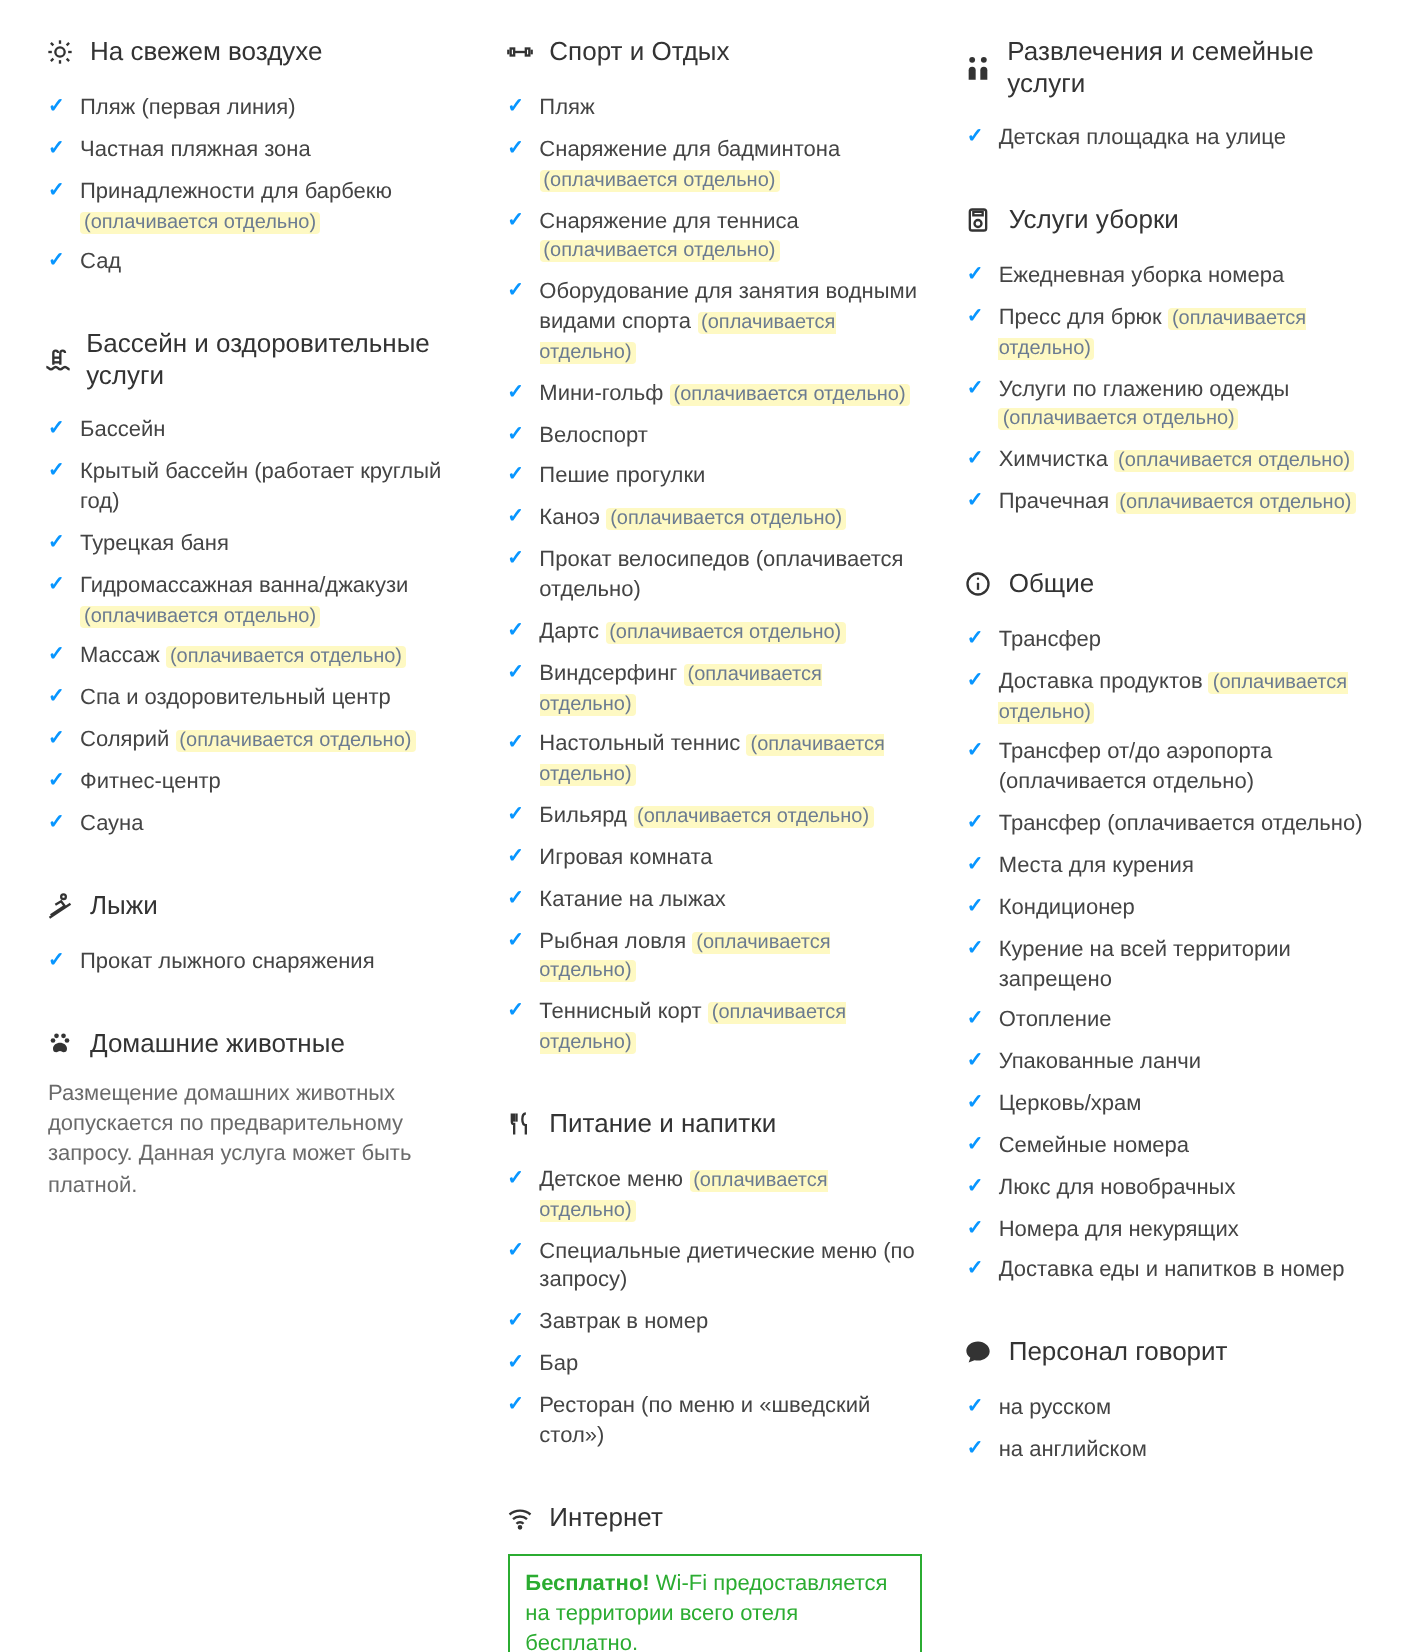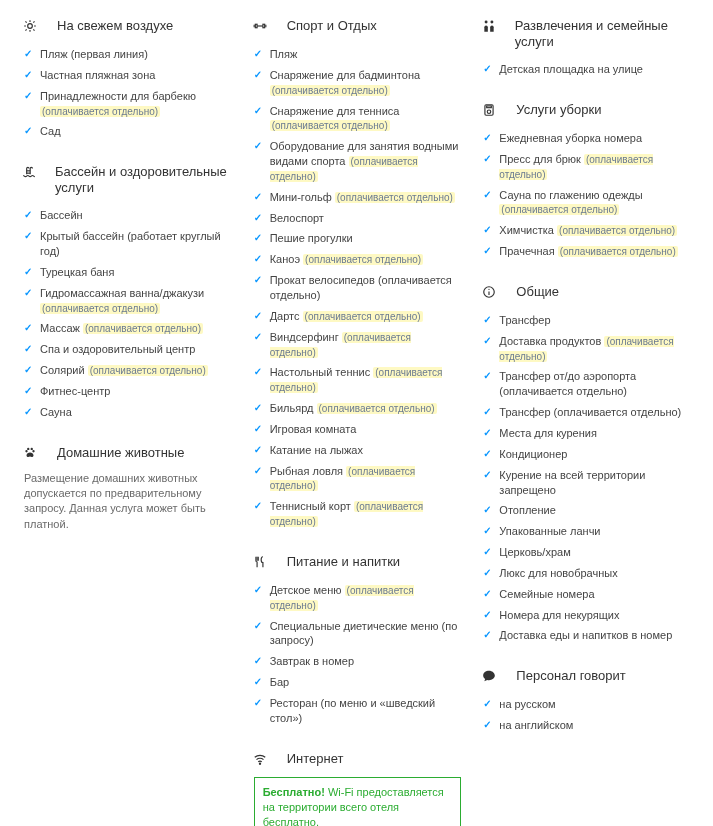--- a/index.html
+++ b/index.html
@@ -17,22 +17,22 @@
   }
   .col {
     flex: 1;
     padding: 0 10px;
   }
   .section {
     margin-bottom: 22px;
   }
   .section-header {
     display: flex;
-    align-items: flex-start;
-    gap: 19px;
+    align-items: center;
+    gap: 7px;
     margin-bottom: 10px;
   }
   .section-header .hicon {
     width: 16px;
     height: 16px;
     display: inline-flex;
     align-items: center;
     justify-content: center;
     color: #333;
   }
@@ -130,20 +130,35 @@
         <ul class="items">
           <li><span>Бассейн</span></li>
           <li><span>Крытый бассейн (работает круглый год)</span></li>
           <li><span>Турецкая баня</span></li>
           <li><span>Гидромассажная ванна/джакузи</span> <span class="paid">(оплачивается отдельно)</span></li>
           <li><span>Массаж</span> <span class="paid">(оплачивается отдельно)</span></li>
           <li><span>Спа и оздоровительный центр</span></li>
           <li><span>Солярий</span> <span class="paid">(оплачивается отдельно)</span></li>
           <li><span>Фитнес-центр</span></li>
           <li><span>Сауна</span></li>
+        </ul>
+      </div>
+      <div class="section">
+        <div class="section-header">
+          <span class="hicon">
+            <svg viewBox="0 0 24 24" width="14" height="14" fill="none" stroke="currentColor" stroke-width="2">
+              <circle cx="15" cy="4" r="2"></circle>
+              <path d="M4 20l12-8-3-4-5 3"></path>
+              <path d="M3 22l18-12"></path>
+            </svg>
+          </span>
+          <h3>Лыжи</h3>
+        </div>
+        <ul class="items">
+          <li><span>Прокат лыжного снаряжения</span></li>
         </ul>
       </div>
       <div class="section">
         <div class="section-header">
           <span class="hicon">
             <svg viewBox="0 0 24 24" width="14" height="14" fill="currentColor">
               <circle cx="6" cy="9" r="2"></circle>
               <circle cx="18" cy="9" r="2"></circle>
               <circle cx="9" cy="5" r="2"></circle>
               <circle cx="15" cy="5" r="2"></circle>
@@ -248,21 +263,21 @@
               <rect x="5" y="3" width="14" height="18" rx="2"></rect>
               <circle cx="12" cy="15" r="3"></circle>
               <rect x="8" y="5" width="8" height="3"></rect>
             </svg>
           </span>
           <h3>Услуги уборки</h3>
         </div>
         <ul class="items">
           <li><span>Ежедневная уборка номера</span></li>
           <li><span>Пресс для брюк</span> <span class="paid">(оплачивается отдельно)</span></li>
-          <li><span>Сауна по глажению одежды</span> <span class="paid">(оплачивается отдельно)</span></li>
+          <li><span>Услуги по глажению одежды</span> <span class="paid">(оплачивается отдельно)</span></li>
           <li><span>Химчистка</span> <span class="paid">(оплачивается отдельно)</span></li>
           <li><span>Прачечная</span> <span class="paid">(оплачивается отдельно)</span></li>
         </ul>
       </div>
       <div class="section">
         <div class="section-header">
           <span class="hicon">
             <svg viewBox="0 0 24 24" width="14" height="14" fill="none" stroke="currentColor" stroke-width="2">
               <circle cx="12" cy="12" r="9"></circle>
               <line x1="12" y1="11" x2="12" y2="17"></line>
@@ -275,22 +290,22 @@
           <li><span>Трансфер</span></li>
           <li><span>Доставка продуктов</span> <span class="paid">(оплачивается отдельно)</span></li>
           <li><span>Трансфер от/до аэропорта (оплачивается отдельно)</span></li>
           <li><span>Трансфер (оплачивается отдельно)</span></li>
           <li><span>Места для курения</span></li>
           <li><span>Кондиционер</span></li>
           <li><span>Курение на всей территории запрещено</span></li>
           <li><span>Отопление</span></li>
           <li><span>Упакованные ланчи</span></li>
           <li><span>Церковь/храм</span></li>
+          <li><span>Семейные номера</span></li>
           <li><span>Люкс для новобрачных</span></li>
-          <li><span>Семейные номера</span></li>
           <li><span>Номера для некурящих</span></li>
           <li><span>Доставка еды и напитков в номер</span></li>
         </ul>
       </div>
       <div class="section">
         <div class="section-header">
           <span class="hicon">
             <svg viewBox="0 0 24 24" width="14" height="14" fill="currentColor">
               <path d="M12 3C6.5 3 2 6.6 2 11c0 2.4 1.3 4.5 3.4 6L4 21l5-2c1 .2 2 .3 3 .3 5.5 0 10-3.6 10-8S17.5 3 12 3z"></path>
             </svg>

